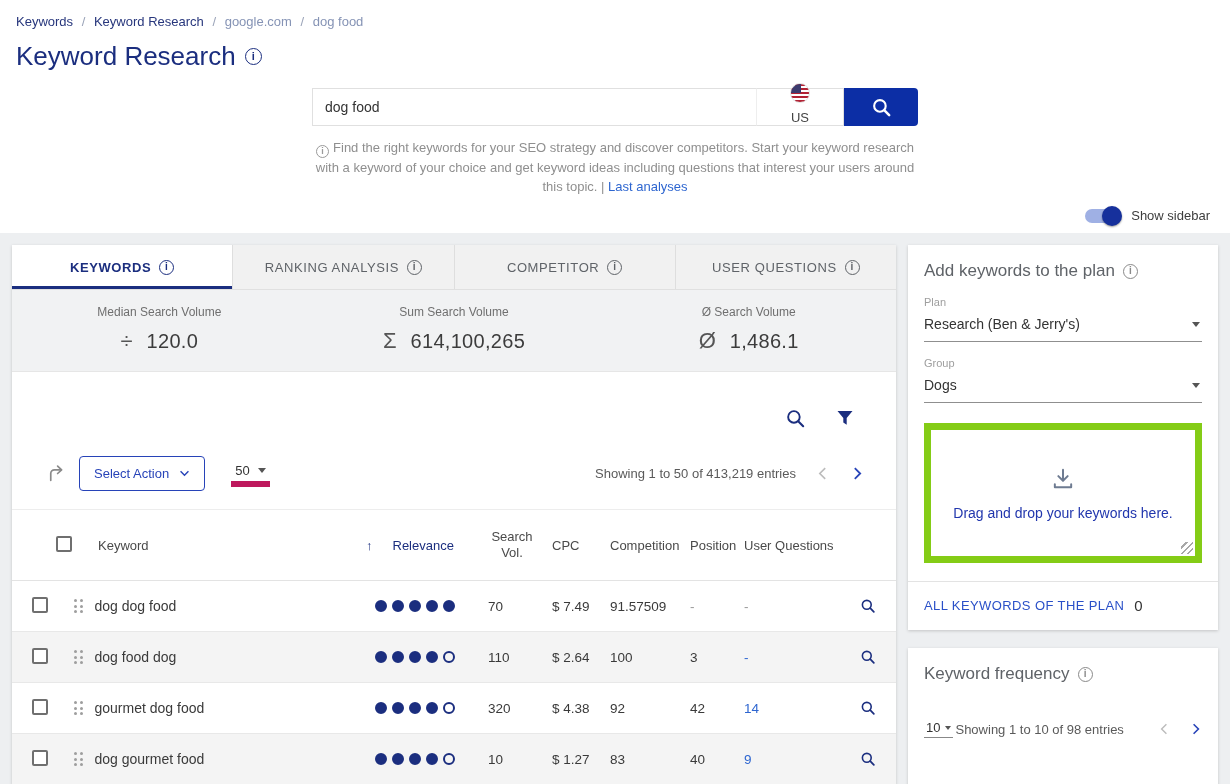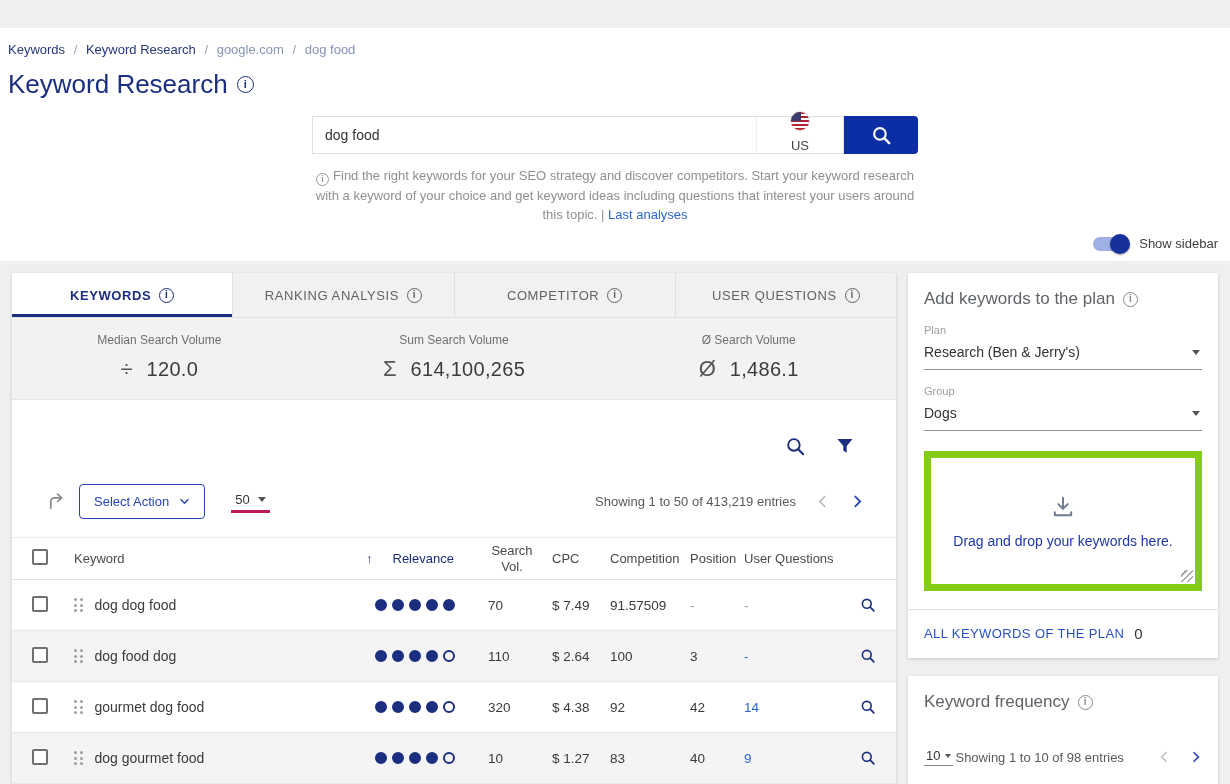--- a/index.html
+++ b/index.html
@@ -4,21 +4,21 @@
 <style>
   * { margin:0; padding:0; box-sizing:border-box; }
   html,body { width:1230px; height:784px; }
   body {
     font-family:"Liberation Sans", sans-serif;
     background:#edeff1;
     overflow:hidden;
     color:#3a3a3a;
   }
   
-  .top { background:#fff; padding:14px 8px 10px;margin-top:28px; }
+  .top { background:#fff; padding:14px 16px 10px; }
   .breadcrumb { font-size:13px; color:#9aa3b8; }
   .breadcrumb .bc-strong { color:#27367c; text-decoration:none; }
   .breadcrumb .bc-muted { color:#8593b5; text-decoration:none; }
   .breadcrumb .bc-sep { color:#9aa3b8; margin:0 5px; }
   .title-row { margin-top:12px; display:flex; align-items:center; gap:9px; color:#1b2e7f; }
   .page-title { font-size:26px; font-weight:400; color:#1b2e7f; }
   
   .info { display:inline-flex; width:15px; height:15px; border:1.5px solid currentColor;
     border-radius:50%; align-items:center; justify-content:center; flex:0 0 auto; }
   .info::after { content:"i"; font-size:10px; font-weight:bold; line-height:1; }
@@ -67,31 +67,31 @@
   .stat-symbol { font-size:22px; color:#555; }
   .stat-value { font-size:20px; color:#3c3c3c; letter-spacing:.3px; }
   
   .tools-row { display:flex; justify-content:flex-end; align-items:center; gap:30px; padding:30px 42px 0; height:62px; }
   .icon-btn { background:none; border:none; cursor:pointer; display:flex; align-items:center; }
   
   .action-row { display:flex; align-items:center; padding:22px 26px 18px 34px; }
   .select-action-btn { margin-left:14px; display:flex; align-items:center; gap:10px; border:1px solid #2743b8;
     color:#2743b8; background:#fff; border-radius:4px; padding:9px 14px; font-size:13px; font-family:inherit; cursor:pointer; }
   .pagesize { margin-left:26px; display:flex; align-items:center; gap:8px; font-size:13px; color:#333;
-    border-bottom:3px solid #be185d; padding:2px 4px 3px; cursor:pointer; }
+    border-bottom:6px solid #be185d; padding:2px 4px 3px; cursor:pointer; }
   .caret-down { width:0; height:0; border-left:4px solid transparent; border-right:4px solid transparent;
     border-top:5px solid #555; display:inline-block; }
   .spacer { flex:1; }
   .showing-text { font-size:13px; color:#5a5a5a; }
   .pager { display:flex; align-items:center; gap:26px; margin-left:22px; margin-right:8px; }
   .pg-prev { color:#bcbcbc; } .pg-next { color:#2743b8; }
   .pg-btn { background:none; border:none; cursor:pointer; display:flex; align-items:center; }
   
   .tbl-grid { display:grid; grid-template-columns:56px minmax(0,1fr) 130px 64px 58px 80px 54px 104px 56px; align-items:center; }
-  .thead { height:43px; border-top:1px solid #ededed; border-bottom:1px solid #e3e3e3; font-size:13px; color:#4a4a4a; }
+  .thead { height:72px; border-top:1px solid #ededed; border-bottom:1px solid #e3e3e3; font-size:13px; color:#4a4a4a;padding-left:24px; }
   .th { padding-left:8px; }
   .th-check, .td-check { padding-left:20px; }
   .th-keyword, .td-keyword { padding-left:6px; }
   .th-rel { color:#1b2e7f; padding-left:16px; display:flex; align-items:center; gap:20px; }
   .sort-arrow::after { content:"\2191"; font-size:13px; color:#1b2e7f; }
   .th-sv { text-align:center; padding-left:0; line-height:16px; }
   .trow { height:51px; border-bottom:1px solid #e8e8e8; font-size:13.5px; color:#3a3a3a; background:#fff; }
   .trow:nth-child(even) { background:#f4f4f4; }
   .checkbox { width:16px; height:16px; border:2px solid #6f6f6f; border-radius:2px; background:#fff; display:inline-block; cursor:pointer; }
   .td-keyword { display:flex; align-items:center; gap:12px; }

